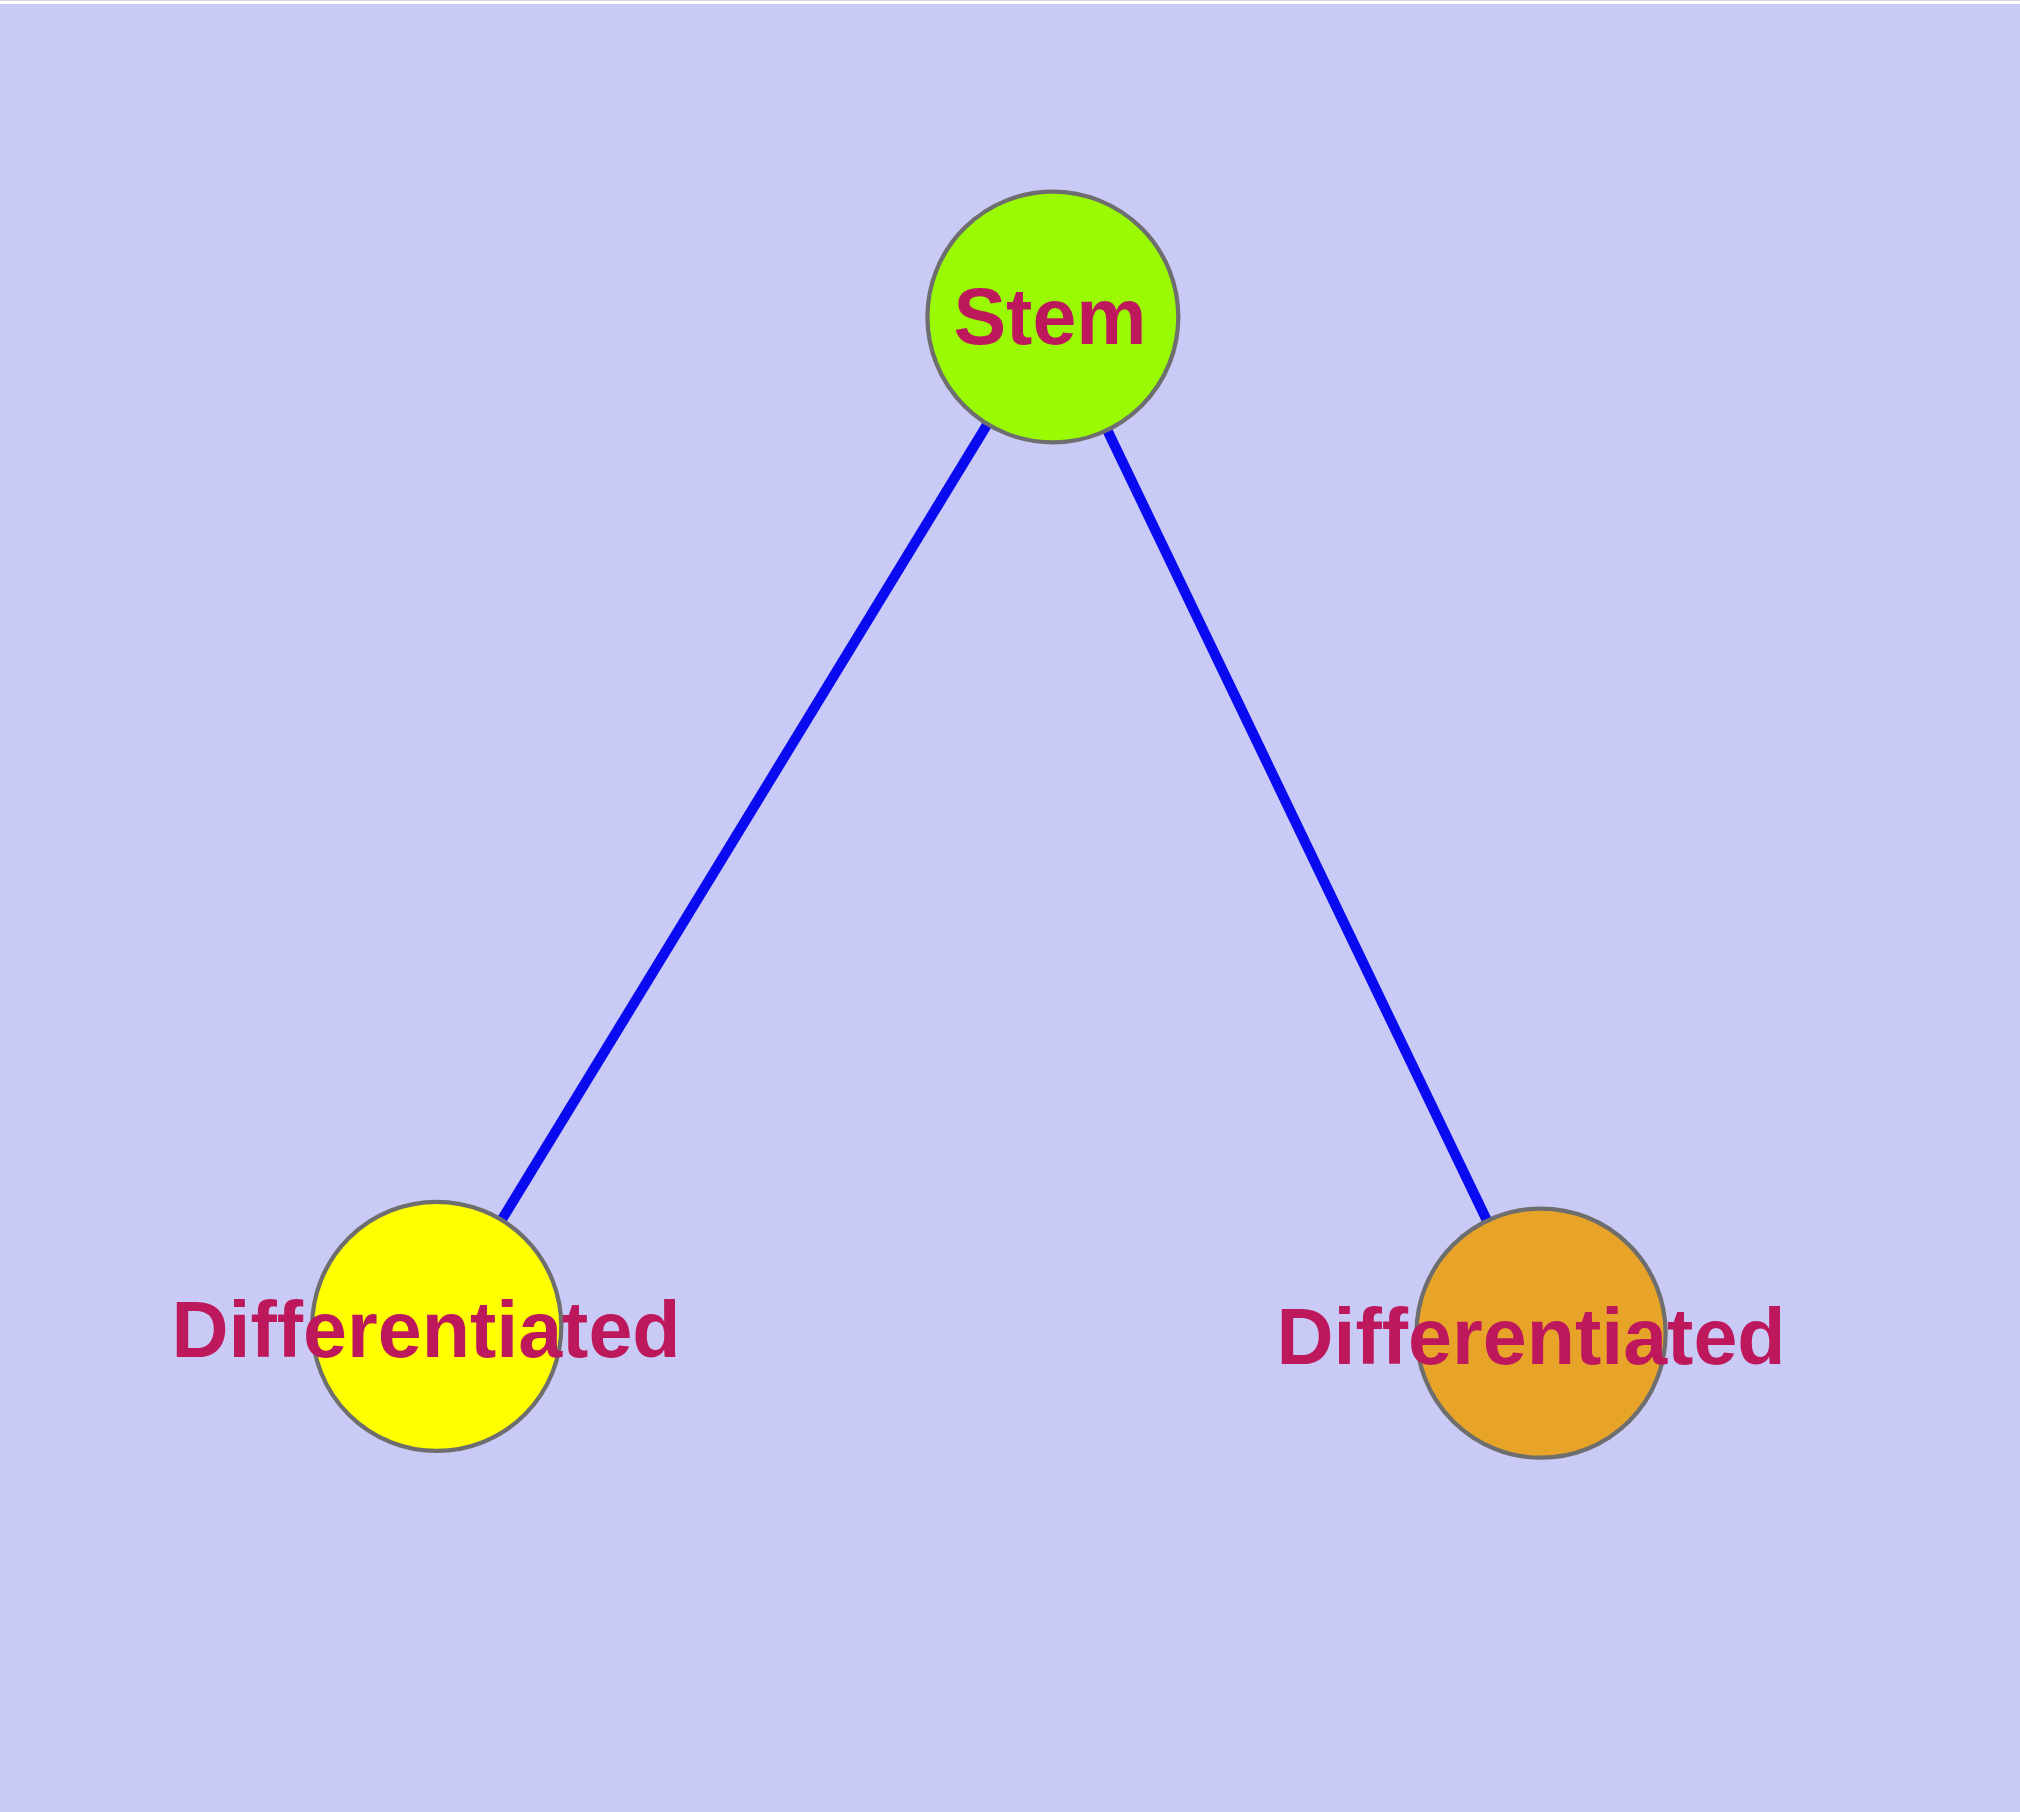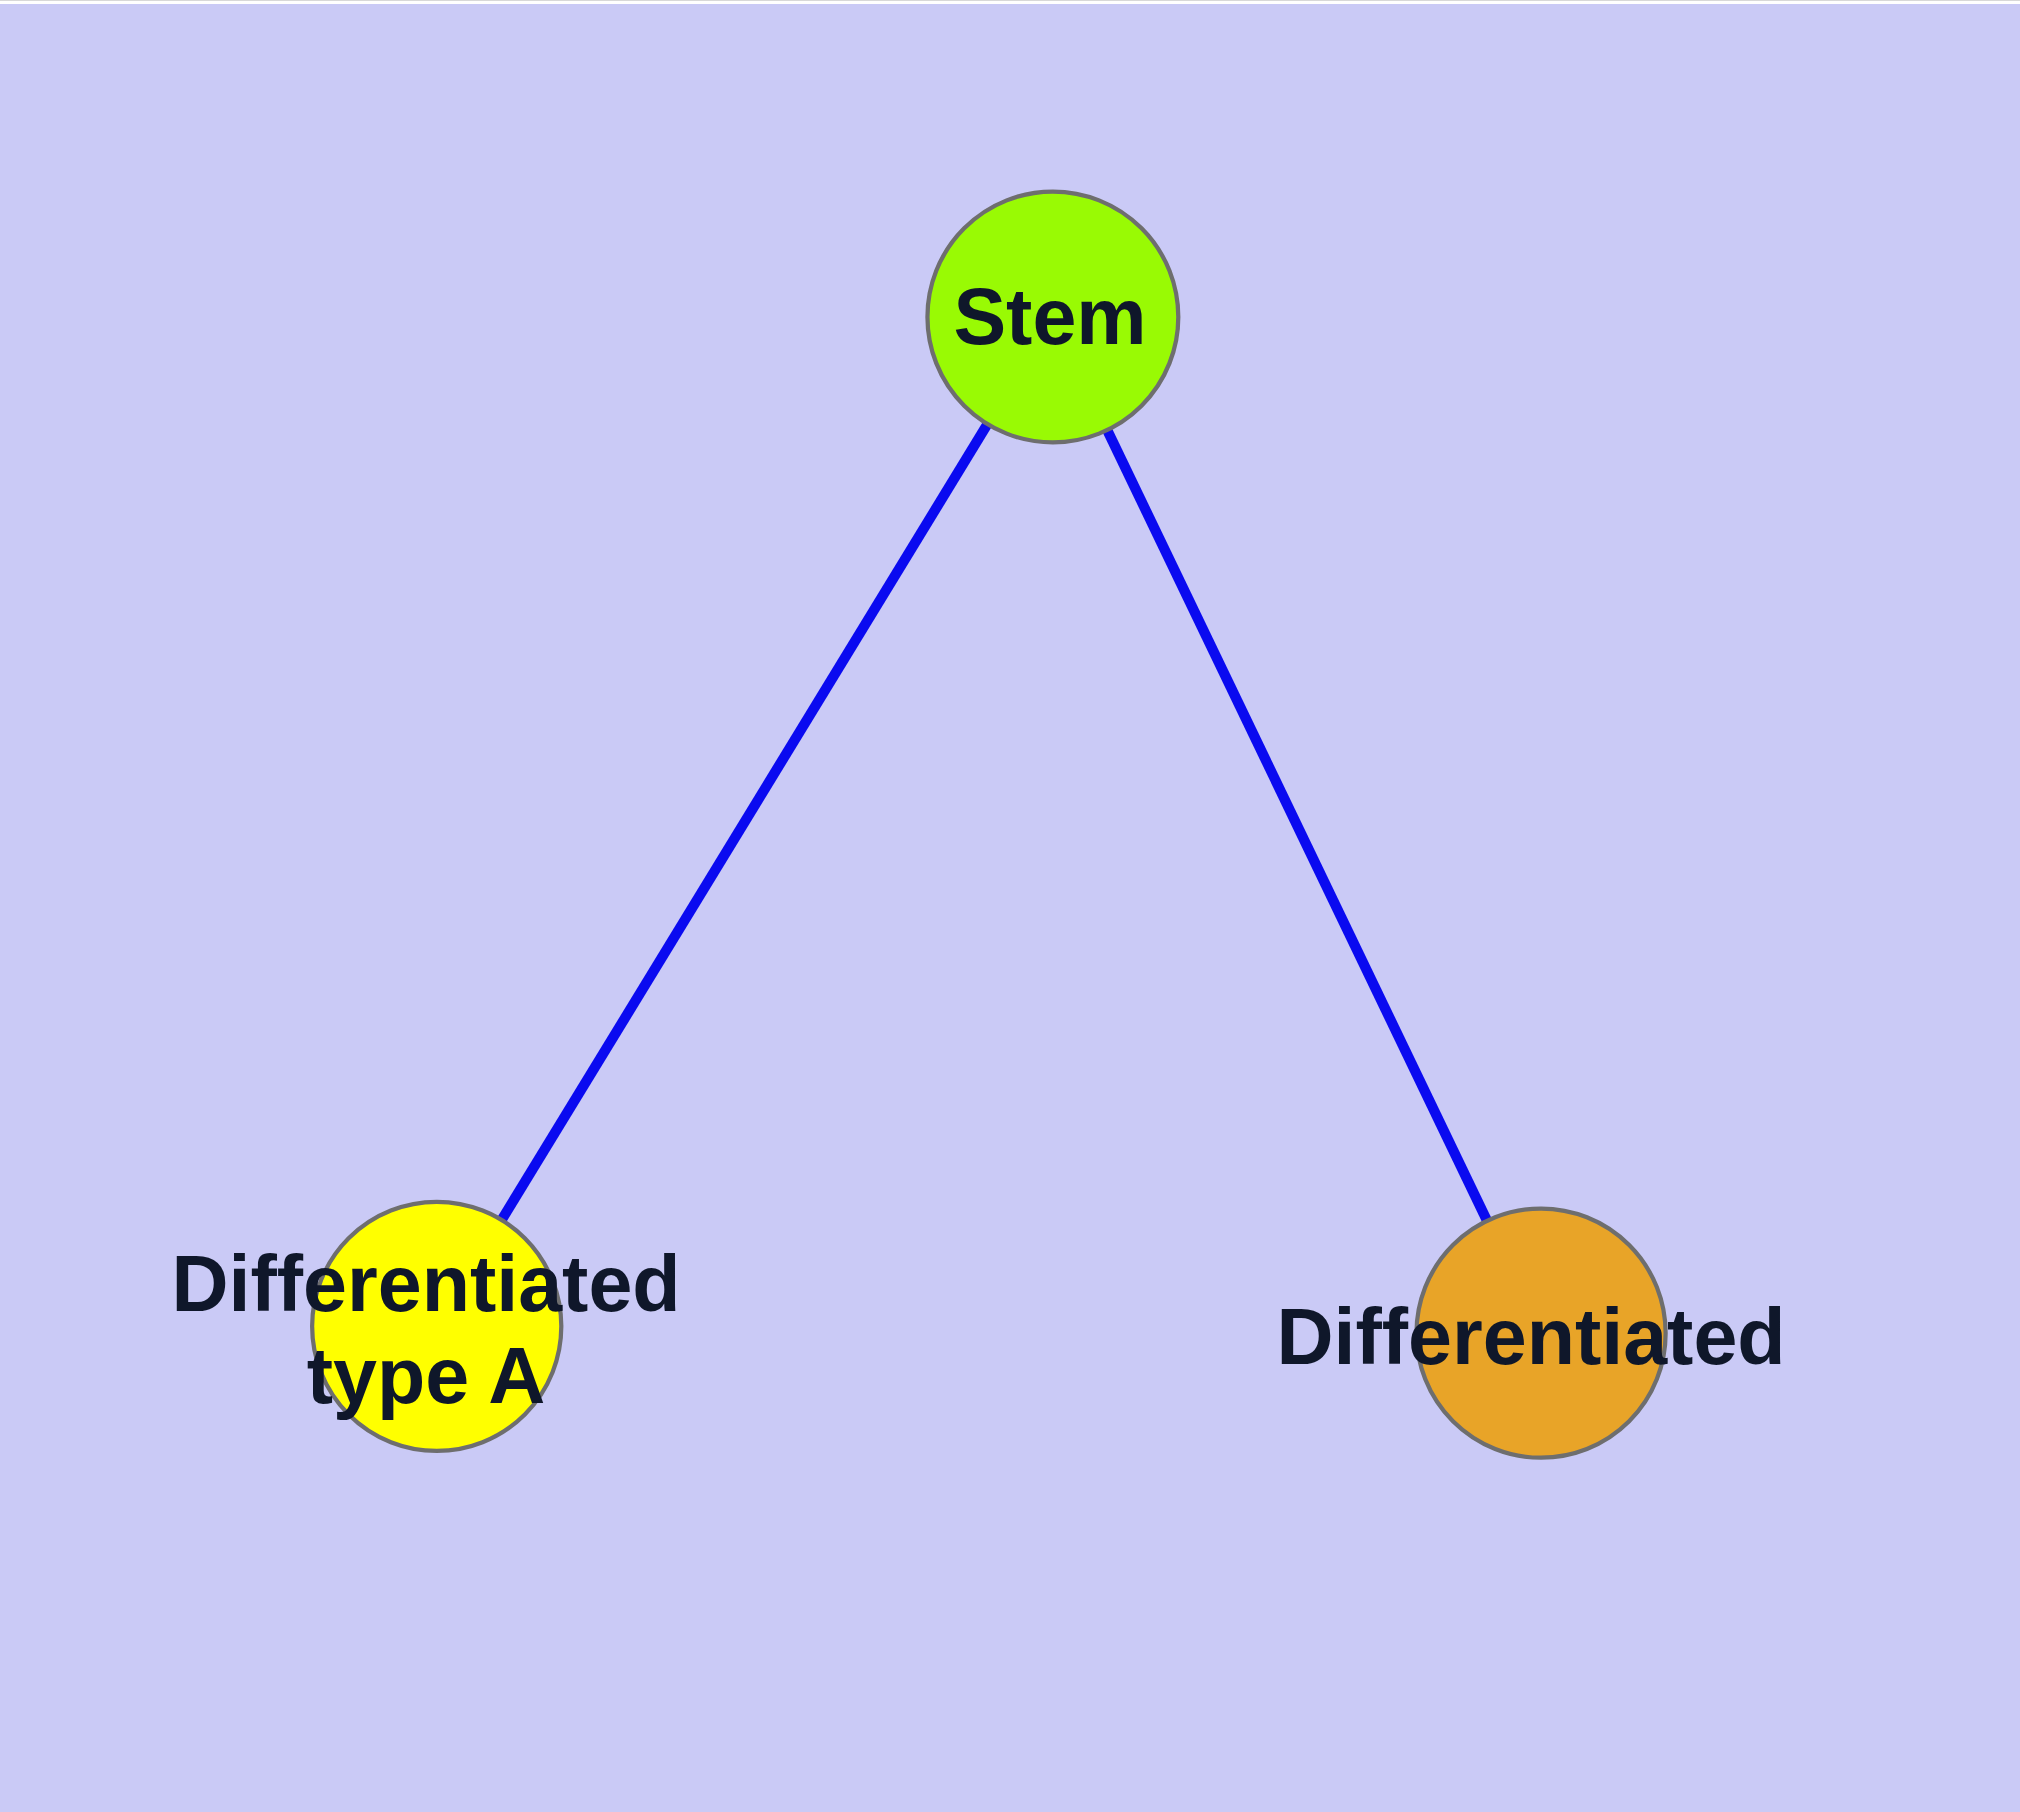--- a/index.html
+++ b/index.html
@@ -33,21 +33,21 @@
   }
   svg.graph {
     position: absolute;
     left: 0;
     top: 0;
   }
   .node-label {
     position: absolute;
     transform: translate(-50%, -50%);
     text-align: center;
-    color: #0f172a;
+    color: #be185d;
     font-weight: bold;
     font-size: 79px;
     line-height: 92px;
     white-space: nowrap;
     letter-spacing: 0px;
   }
   .node-label .line {
     display: block;
   }
 </style>
@@ -65,21 +65,20 @@
     <circle cx="515" cy="1565" r="147" stroke="#6E6E6E" stroke-width="5" fill="#FFFF00"></circle>
     <circle cx="1818" cy="1573" r="147" stroke="#6E6E6E" stroke-width="5" fill="#E8A428"></circle>
   </svg>
 
   <div class="node-label" style="left:1050px; top:317px;">
     <span class="line">Stem</span>
   </div>
 
   <div class="node-label" style="left:426px; top:1330px;">
     <span class="line">Differentiated</span>
-    <span class="line">type A</span>
   </div>
 
   <div class="node-label" style="left:1531px; top:1337px;">
     <span class="line">Differentiated</span>
   </div>
 
   <div class="top-strip"></div>
 </div>
 
 

